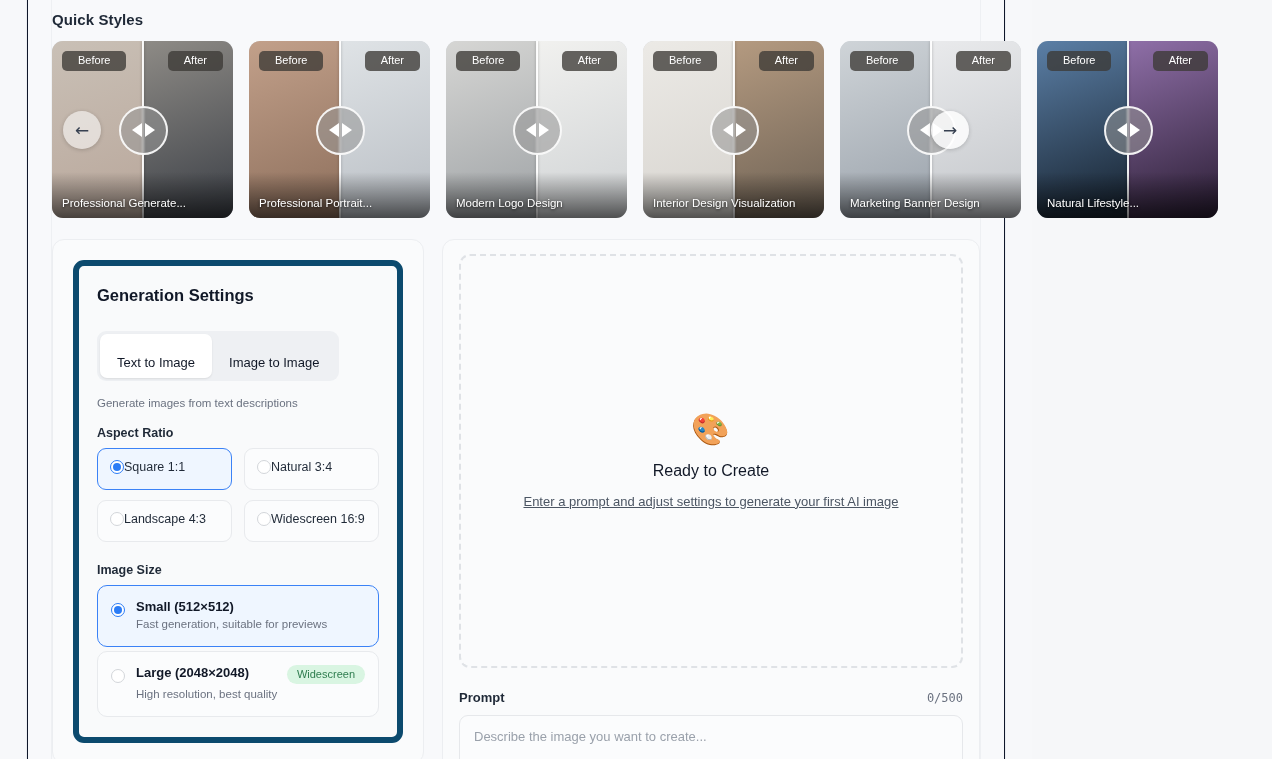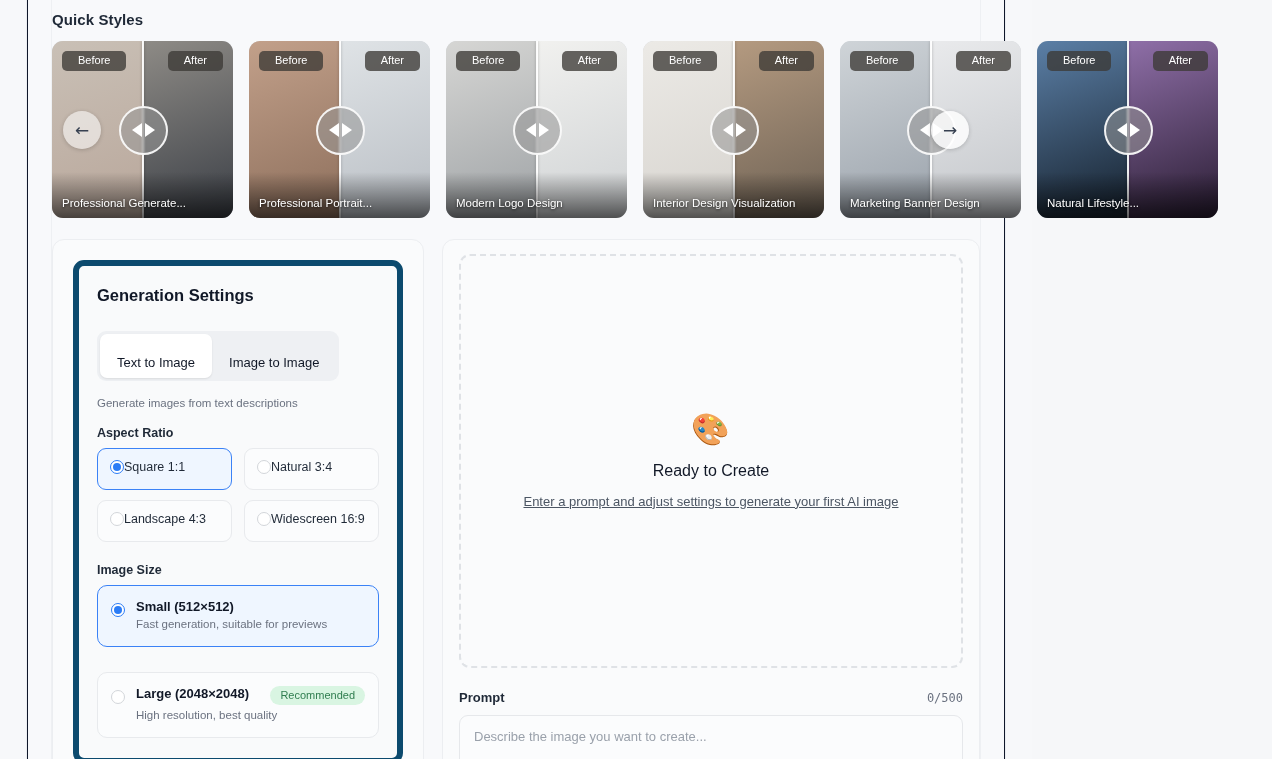--- a/index.html
+++ b/index.html
@@ -249,21 +249,21 @@
     content: "";
     position: absolute;
     left: 50%; top: 50%;
     width: 8px; height: 8px;
     margin: -4px 0 0 -4px;
     border-radius: 50%;
     background: #2b7cf6;
   }
 
   
-  .size-list { display: flex; flex-direction: column; gap: 25px; }
+  .size-list { display: flex; flex-direction: column; gap: 4px; }
   .size-opt {
     display: flex;
     align-items: flex-start;
     gap: 11px;
     border: 1px solid #e8eaed;
     background: #fbfcfd;
     border-radius: 10px;
     padding: 13px 13px 14px;
     cursor: pointer;
   }
@@ -464,21 +464,21 @@
                 </span>
                 <span class="size-desc">Fast generation, suitable for previews</span>
               </span>
             </label>
 
             <label class="size-opt">
               <span class="radio"></span>
               <span class="size-body">
                 <span class="size-head">
                   <span class="size-name">Large (2048×2048)</span>
-                  <span class="badge">Recommended</span>
+                  <span class="badge">Widescreen</span>
                 </span>
                 <span class="size-desc">High resolution, best quality</span>
               </span>
             </label>
 
           </div>
         </div>
       </div>
 
       <div class="outer-card right-col">

